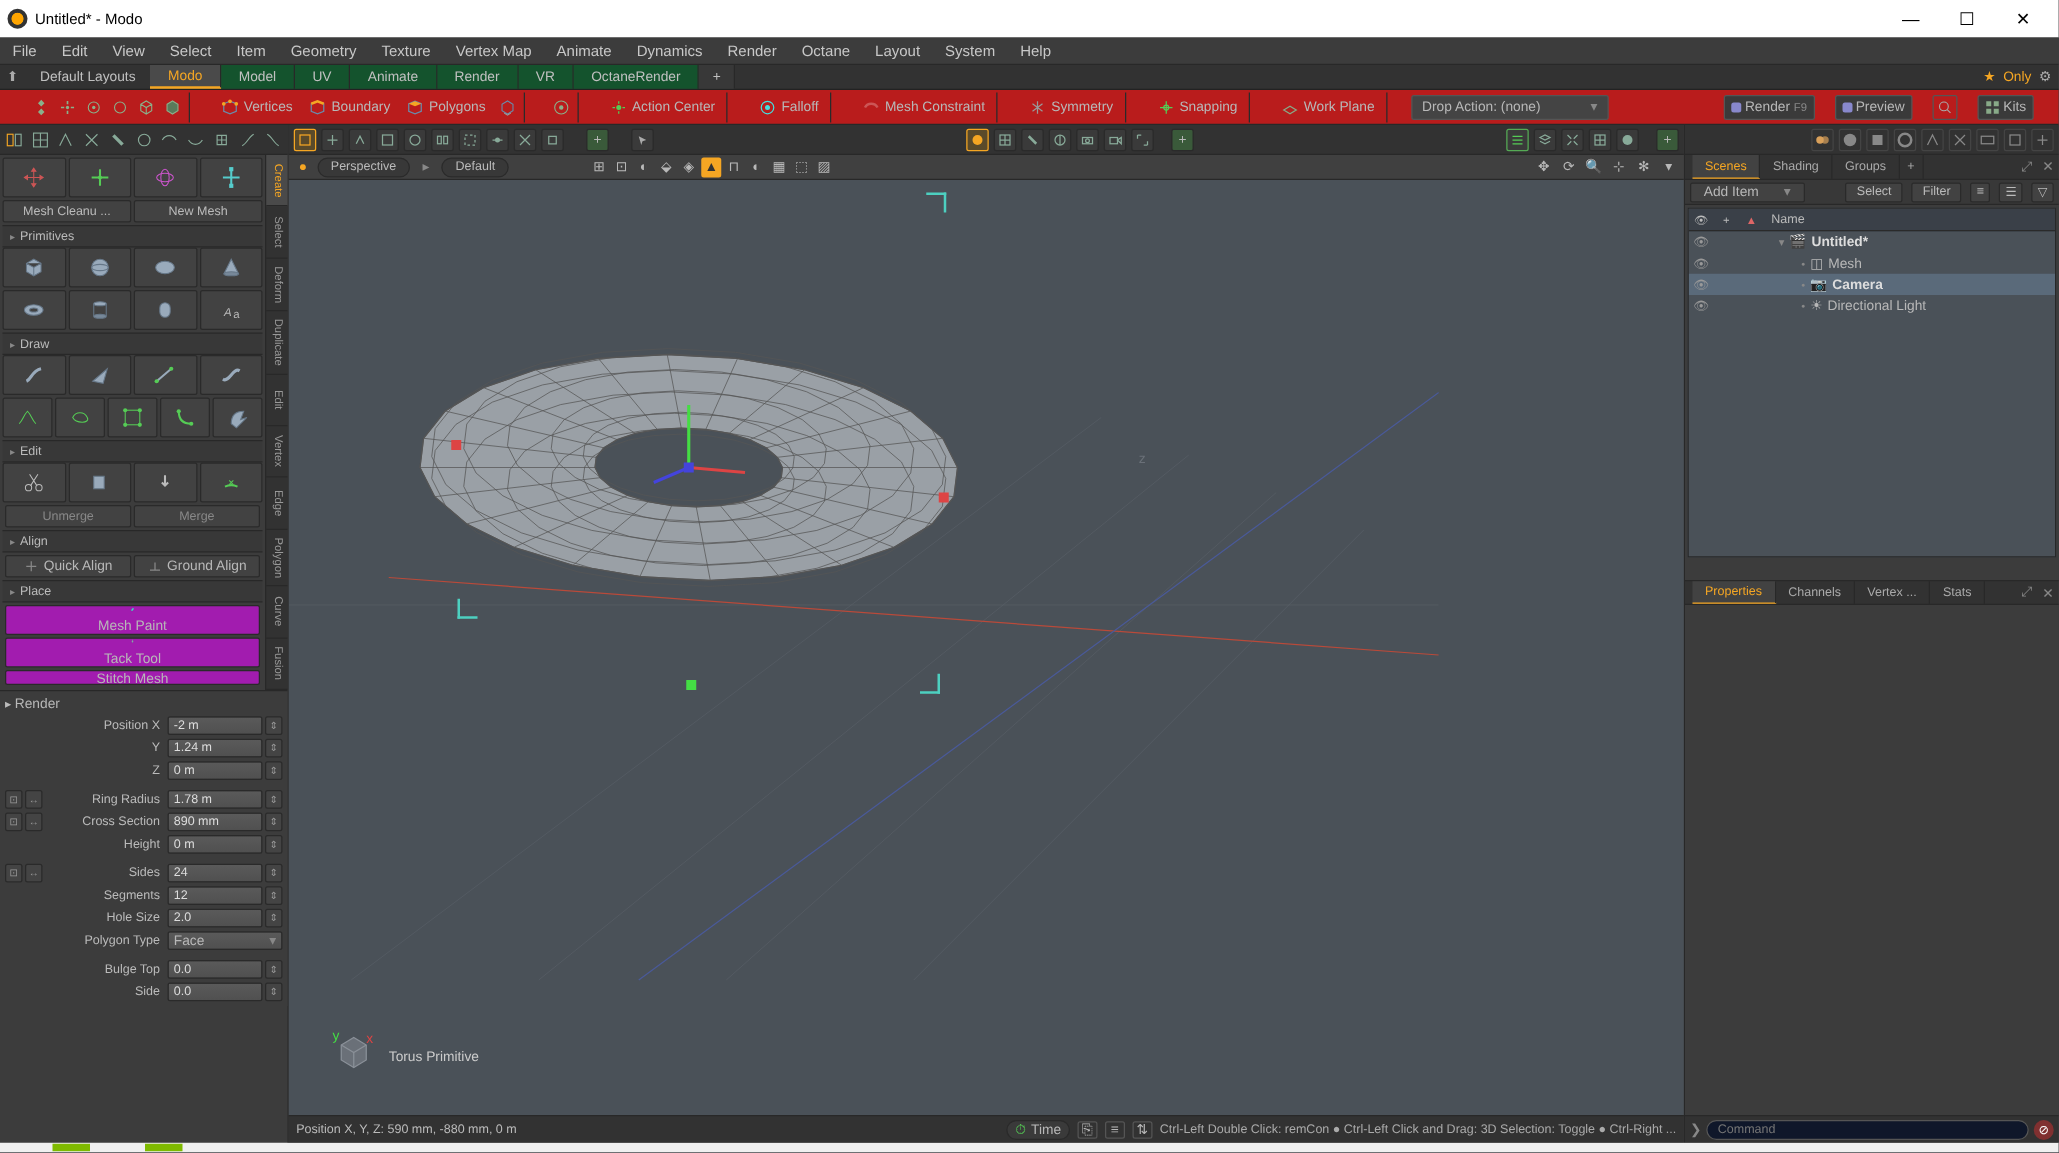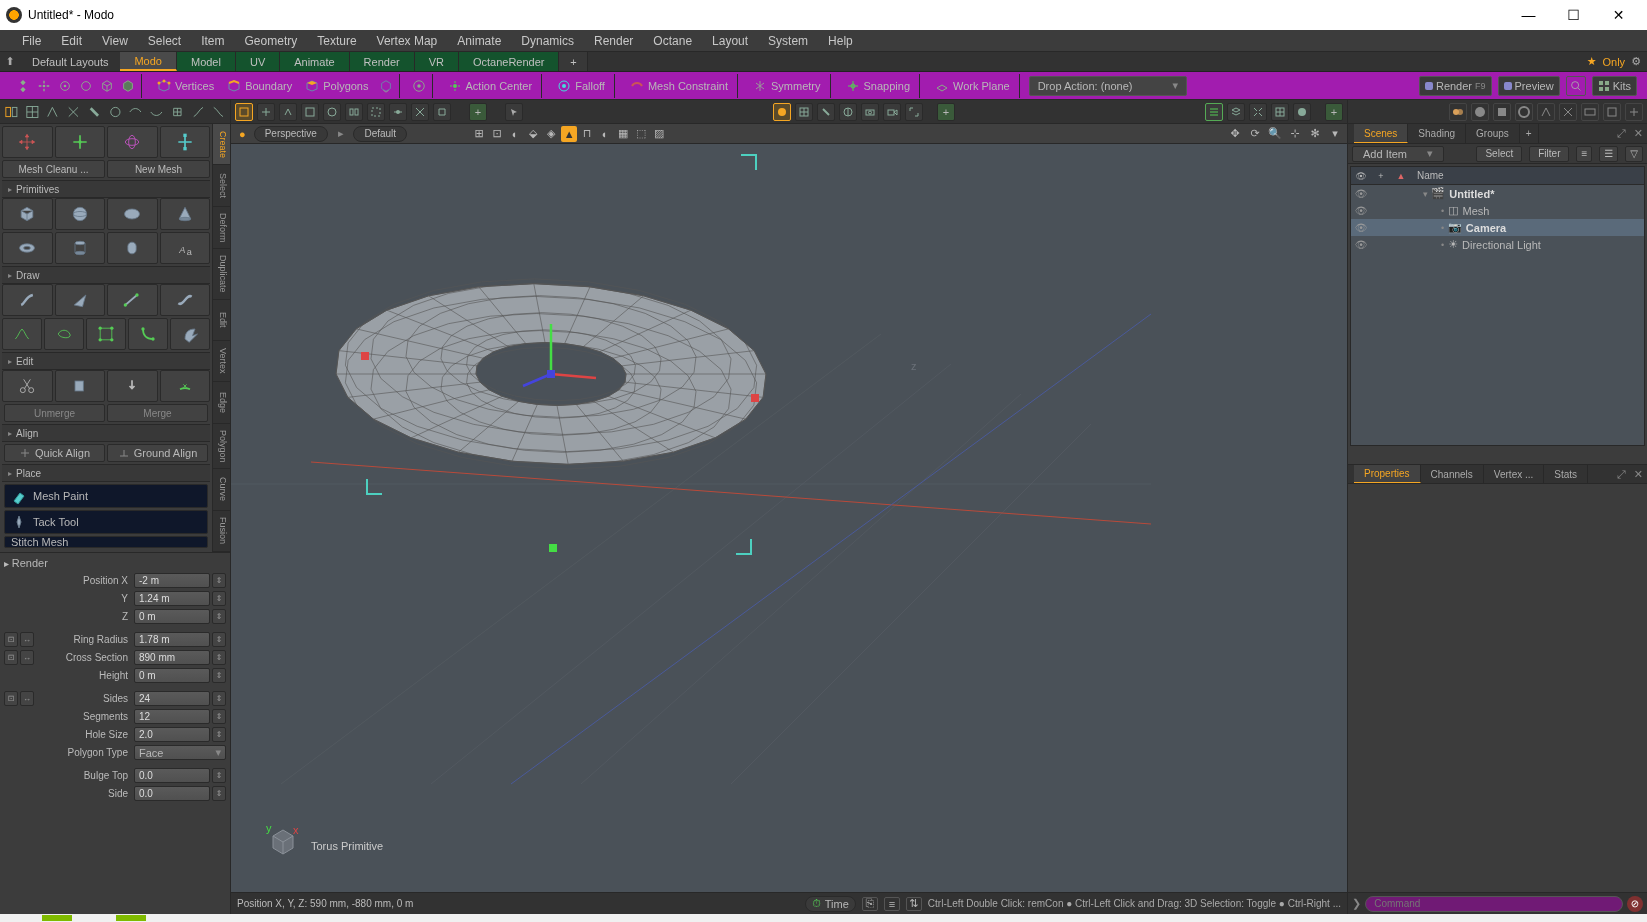--- a/index.html
+++ b/index.html
@@ -6,38 +6,38 @@
 body { background:#3c3c3c; width:1647px; height:922px; overflow:hidden; position:relative; }
 
 
 .titlebar { height:30px; background:#fff; display:flex; align-items:center; padding:0 6px; color:#000; }
 .titlebar .logo { width:16px; height:16px; background:radial-gradient(circle,#ffa500 40%,#333 45%); border-radius:50%; margin-right:6px; }
 .titlebar .title { color:#000; font-size:12px; }
 .titlebar .winctrls { margin-left:auto; display:flex; }
 .titlebar .winctrls div { width:45px; height:30px; display:flex; align-items:center; justify-content:center; color:#000; font-size:14px; }
 
 
-.menubar { height:22px; background:#3c3c3c; display:flex; align-items:center; padding:0 12px; border-bottom:1px solid #282828; }
+.menubar { height:22px; background:#3c3c3c; display:flex; align-items:center; padding:0 0; border-bottom:1px solid #282828; }
 .menubar span { padding:3px 10px; color:#c8c8c8; font-size:12px; }
 
 
 .layoutrow { height:20px; background:#323232; display:flex; align-items:center; border-bottom:1px solid #222; }
 .layoutrow .pin { width:20px; text-align:center; color:#aaa; }
 .layoutrow .defl { padding:0 12px; color:#c0c0c0; font-size:11px; }
 .layoutrow .tabs { margin-left:auto; display:flex; height:100%; }
 .layoutrow .tab { padding:0 14px; display:flex; align-items:center; background:#14532d; border-right:1px solid #282828; color:#c0c0c0; font-size:11px; }
 .layoutrow .tab.active { background:#4a4a4a; border-bottom:2px solid #f5a623; color:#f5a623; }
 .layoutrow .tab.plus { background:#383838; width:24px; justify-content:center; }
 .layoutrow .right { display:flex; align-items:center; gap:6px; padding:0 6px; }
 .layoutrow .only { color:#f5a623; font-size:11px; }
 .layoutrow .star { color:#f5a623; }
 .layoutrow .gear { color:#aaa; }
 
 
-.tbar { height:28px; background:#a21caf; display:flex; align-items:center; padding:0 10px; gap:6px; border-bottom:1px solid #282828; }
+.tbar { height:28px; background:#b91c1c; display:flex; align-items:center; padding:0 20px; gap:16px; border-bottom:1px solid #282828; }
 .tbar .grp { display:flex; align-items:center; gap:1px; padding:0 3px; border-right:1px solid #2a2a2a; height:24px; }
 .tbar .ico { width:20px; height:20px; display:flex; align-items:center; justify-content:center; border:1px solid transparent; border-radius:2px; }
 .tbar .ico svg { width:14px; height:14px; }
 .tbar .lbl { display:flex; align-items:center; gap:4px; padding:0 6px; height:20px; color:#c0c0c0; font-size:11px; }
 .tbar .lbl .sico { width:14px; height:14px; }
 .tbar .ddown { display:flex; align-items:center; padding:0 8px; height:20px; background:#444; border:1px solid #555; border-radius:2px; color:#c0c0c0; font-size:11px; gap:40px; }
 .tbar .tog { display:flex; align-items:center; gap:3px; padding:0 5px; height:20px; border:1px solid #555; border-radius:2px; background:#3a3a3a; color:#c0c0c0; font-size:11px; }
 .tbar .tog .dot { width:8px; height:8px; border-radius:2px; background:#8888cc; }
 
 
@@ -52,21 +52,21 @@
 .lpanel .row4 { display:flex; gap:2px; margin-bottom:2px; }
 .lpanel .tbtn { flex:1; height:32px; background:#424242; border:1px solid #2a2a2a; border-radius:2px; display:flex; align-items:center; justify-content:center; }
 .lpanel .tbtn svg { width:20px; height:20px; }
 .lpanel .row2 { display:flex; gap:2px; margin-bottom:2px; }
 .lpanel .wbtn { flex:1; height:18px; background:#424242; border:1px solid #2a2a2a; border-radius:2px; display:flex; align-items:center; justify-content:center; color:#bbb; font-size:10px; }
 .lpanel .vtabs { width:18px; background:#323232; display:flex; flex-direction:column; border-left:1px solid #282828; }
 .lpanel .vtab { flex:1; writing-mode:vertical-rl; text-align:center; padding:6px 2px; font-size:9px; color:#999; border-bottom:1px solid #282828; }
 .lpanel .vtab.active { background:#4a4a4a; color:#f5a623; }
 .lpanel .sechead { height:18px; background:#383838; display:flex; align-items:center; padding:0 6px; font-size:10px; color:#bbb; border-top:1px solid #282828; border-bottom:1px solid #282828; }
 .lpanel .sechead::before { content:"▸"; margin-right:4px; font-size:8px; color:#888; }
-.lpanel .fullbtn { height:24px; background:#0f172a; border:1px solid #2a2a2a; margin:2px; border-radius:2px; display:flex; align-items:center; padding:0 6px; gap:6px; color:#bbb; font-size:10px; }
+.lpanel .fullbtn { height:24px; background:#a21caf; border:1px solid #2a2a2a; margin:2px; border-radius:2px; display:flex; align-items:center; padding:0 6px; gap:6px; color:#bbb; font-size:10px;flex-direction:column; }
 .lpanel .halfrow { display:flex; gap:2px; margin:2px; }
 .lpanel .halfbtn { flex:1; height:18px; background:#424242; border:1px solid #2a2a2a; border-radius:2px; display:flex; align-items:center; justify-content:center; gap:4px; color:#888; font-size:10px; }
 
 
 .lprops { background:#3c3c3c; border-top:1px solid #282828; padding:2px 4px; overflow:hidden; }
 .lprops .phead { font-size:10px; color:#bbb; padding:2px 0; }
 .lprops .prow { display:flex; align-items:center; height:17px; gap:2px; margin:1px 0; }
 .lprops .plab { width:96px; text-align:right; font-size:10px; color:#bbb; padding-right:4px; }
 .lprops .pinp { flex:1; height:15px; background:linear-gradient(#5a5a5a,#505050); border:1px solid #2a2a2a; border-radius:2px; padding:0 4px; color:#ddd; font-size:10px; display:flex; align-items:center; }
 .lprops .pbtn { width:14px; height:15px; background:#444; border:1px solid #2a2a2a; border-radius:2px; display:flex; align-items:center; justify-content:center; font-size:8px; color:#999; }
@@ -110,21 +110,21 @@
 .rpanel .tree .thead { height:18px; background:#3a4048; display:flex; align-items:center; border-bottom:1px solid #2a2a2a; }
 .rpanel .tree .thead .tc { width:20px; text-align:center; font-size:9px; color:#bbb; }
 .rpanel .tree .thead .tn { flex:1; font-size:10px; color:#bbb; padding-left:6px; }
 .rpanel .tree .trow { height:17px; display:flex; align-items:center; }
 .rpanel .tree .trow.sel { background:#5a6a7a; }
 .rpanel .tree .trow .tc { width:20px; text-align:center; font-size:10px; color:#999; }
 .rpanel .tree .trow .tind { display:flex; align-items:center; gap:4px; font-size:11px; color:#ddd; }
 .rpanel .tabrow2 { height:20px; background:#323232; display:flex; align-items:center; border-bottom:1px solid #282828; border-top:1px solid #282828; }
 .rpanel .propbody { flex:1; background:#3c3c3c; }
 .rpanel .cmdrow { height:22px; background:#323232; display:flex; align-items:center; padding:0 4px; gap:4px; border-top:1px solid #282828; }
-.rpanel .cmdrow input { flex:1; height:16px; background:#701a75; border:1px solid #555; border-radius:8px; padding:4px 8px; color:#999; font-size:10px; }
+.rpanel .cmdrow input { flex:1; height:16px; background:#0f172a; border:1px solid #555; border-radius:8px; padding:4px 8px; color:#999; font-size:10px; }
 .rpanel .cmdrow .cx { width:16px; height:16px; background:#803030; border-radius:50%; display:flex; align-items:center; justify-content:center; color:#fff; font-size:10px; }
 
 
 .torus-svg { position:absolute; left:0; top:0; }
 
 .corner { position:absolute; width:16px; height:16px; }
 .corner.tl { border-left:2px solid #4dd0c0; border-top:2px solid #4dd0c0; }
 .corner.bl { border-left:2px solid #4dd0c0; border-bottom:2px solid #4dd0c0; }
 .corner.br2 { border-right:2px solid #4dd0c0; border-bottom:2px solid #4dd0c0; }
 

